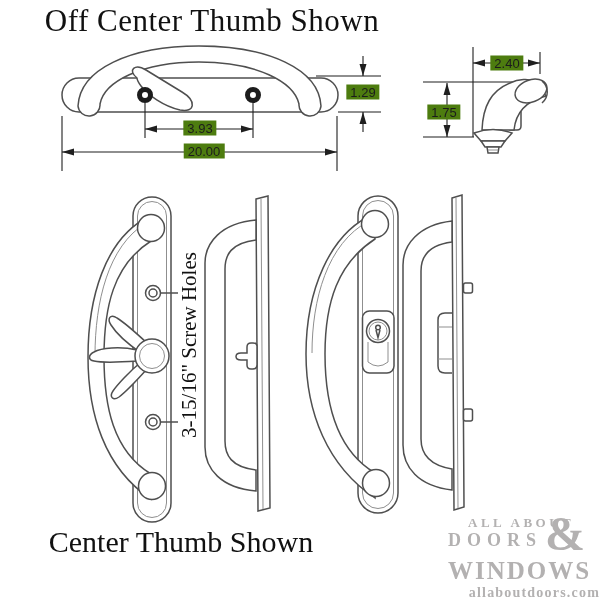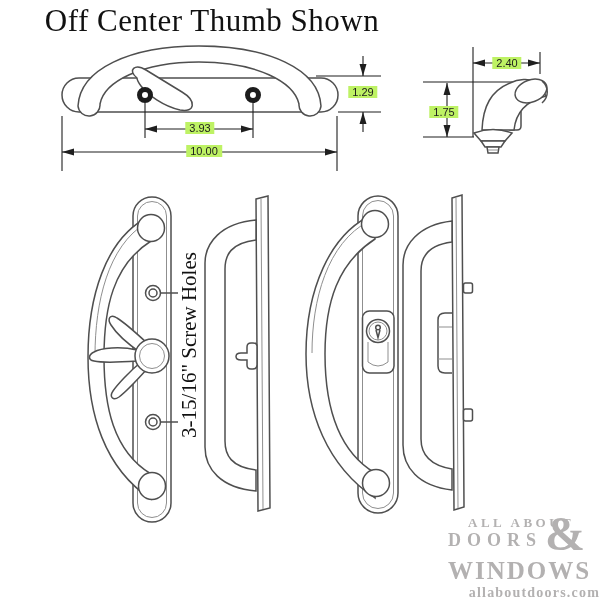--- a/index.html
+++ b/index.html
@@ -3,22 +3,22 @@
 <meta charset="utf-8">
 <style>
   html,body{margin:0;padding:0;background:#fff;}
   #stage{position:relative;width:600px;height:600px;overflow:hidden;background:#fff;
          font-family:"Liberation Serif", serif;}
   #art{position:absolute;left:0;top:0;}
   .txt{position:absolute;transform:translate(-50%,-50%);white-space:nowrap;color:#111;}
   .title{font-size:31px;letter-spacing:.5px;}
   .title-b{font-size:30px;}
   .rot{transform:translate(-50%,-50%) rotate(-90deg);font-size:21px;}
-  .dim{font-family:"Liberation Sans", sans-serif;font-size:11px;color:#1c1c1c;
-       background:#bef264;padding:0 4px;}
+  .dim{font-family:"Liberation Sans", sans-serif;font-size:13px;color:#1c1c1c;
+       background:#4d7c0f;padding:0 4px;}
   
   #logo{position:absolute;left:448px;top:516px;width:152px;color:#b3b1b1;line-height:1;}
   #logo .l1{font-size:13px;letter-spacing:3.5px;margin-left:20px;font-weight:600;}
   #logo .l2{font-size:18px;font-weight:bold;letter-spacing:6px;margin-top:2px;}
   #logo .l3{font-size:25px;font-weight:bold;letter-spacing:2px;margin-top:9px;}
   #logo .url{font-size:14px;font-weight:bold;letter-spacing:1.2px;margin-top:3px;margin-left:3px;text-align:right;}
   #logo .amp{position:absolute;left:97px;top:-6px;font-size:48px;font-weight:bold;}
   svg .art{stroke:#4f4f4f;stroke-width:1.5;fill:#fff;}
   svg .artn{stroke:#4f4f4f;stroke-width:1.5;fill:none;}
   svg .thin{stroke:#8f8f8f;stroke-width:1;fill:none;}
@@ -138,26 +138,27 @@
     <path class="art" d="M 452 313 L 445 313 Q 438 313 438 320 L 438 366 Q 438 373 445 373 L 452 373"></path>
     <line class="thin" x1="438" y1="327" x2="452" y2="327"></line>
     <line class="thin" x1="438" y1="359" x2="452" y2="359"></line>
     <rect class="art" x="463.5" y="283" width="9" height="10" rx="2"></rect>
     <rect class="art" x="463.5" y="409" width="9" height="12" rx="2"></rect>
   </g>
 </svg>
 
 <div class="txt title" style="left:212px;top:21px;">Off Center Thumb Shown</div>
 
+<div class="txt title-b" style="left:181px;top:542px;">Center Thumb Shown</div>
 
 <div class="txt rot" style="left:189px;top:345px;">3-15/16" Screw Holes</div>
 
 <div class="txt dim" style="left:363px;top:92px;">1.29</div>
 <div class="txt dim" style="left:200px;top:128px;">3.93</div>
-<div class="txt dim" style="left:204px;top:151px;">10.00</div>
+<div class="txt dim" style="left:204px;top:151px;">20.00</div>
 <div class="txt dim" style="left:507px;top:63px;">2.40</div>
 <div class="txt dim" style="left:444px;top:112px;text-align:right;">1.75</div>
 
 <div id="logo">
   <div class="l1">ALL ABOUT</div>
   <div class="l2">DOORS</div>
   <div class="amp">&amp;</div>
   <div class="l3">WINDOWS</div>
   <div class="url">allaboutdoors.com</div>
 </div>

